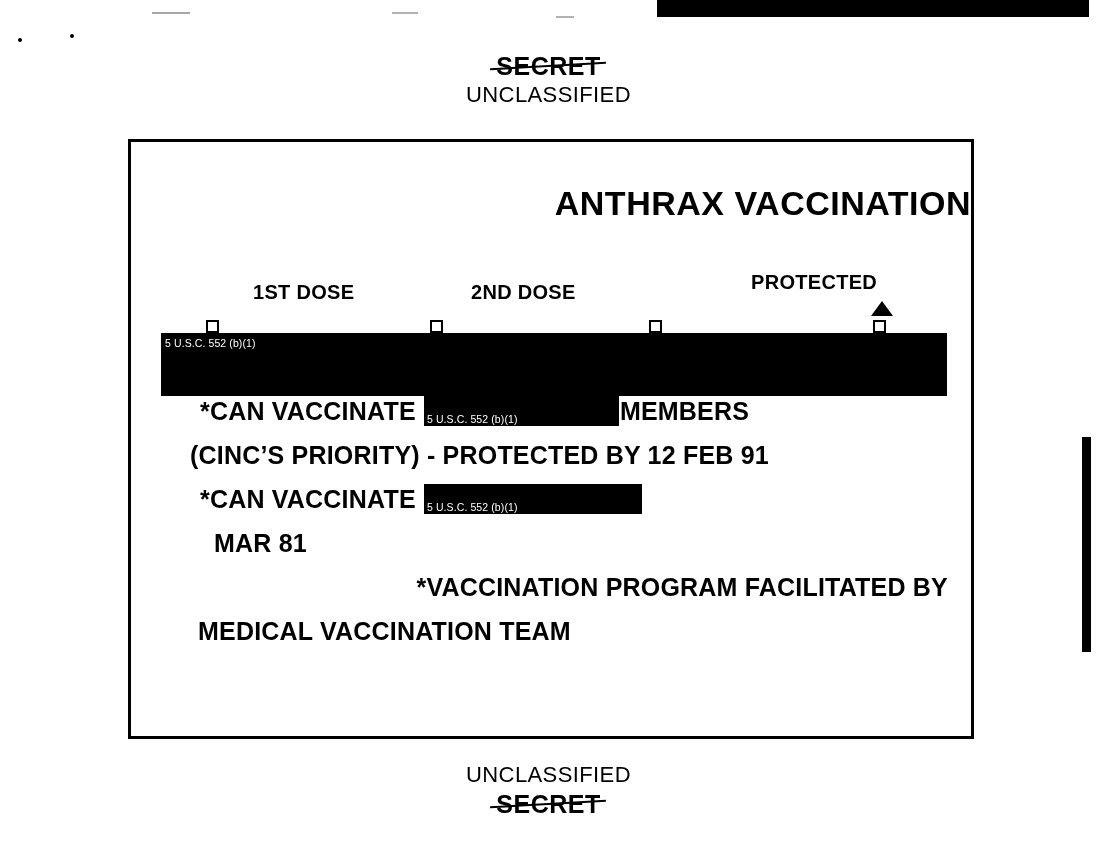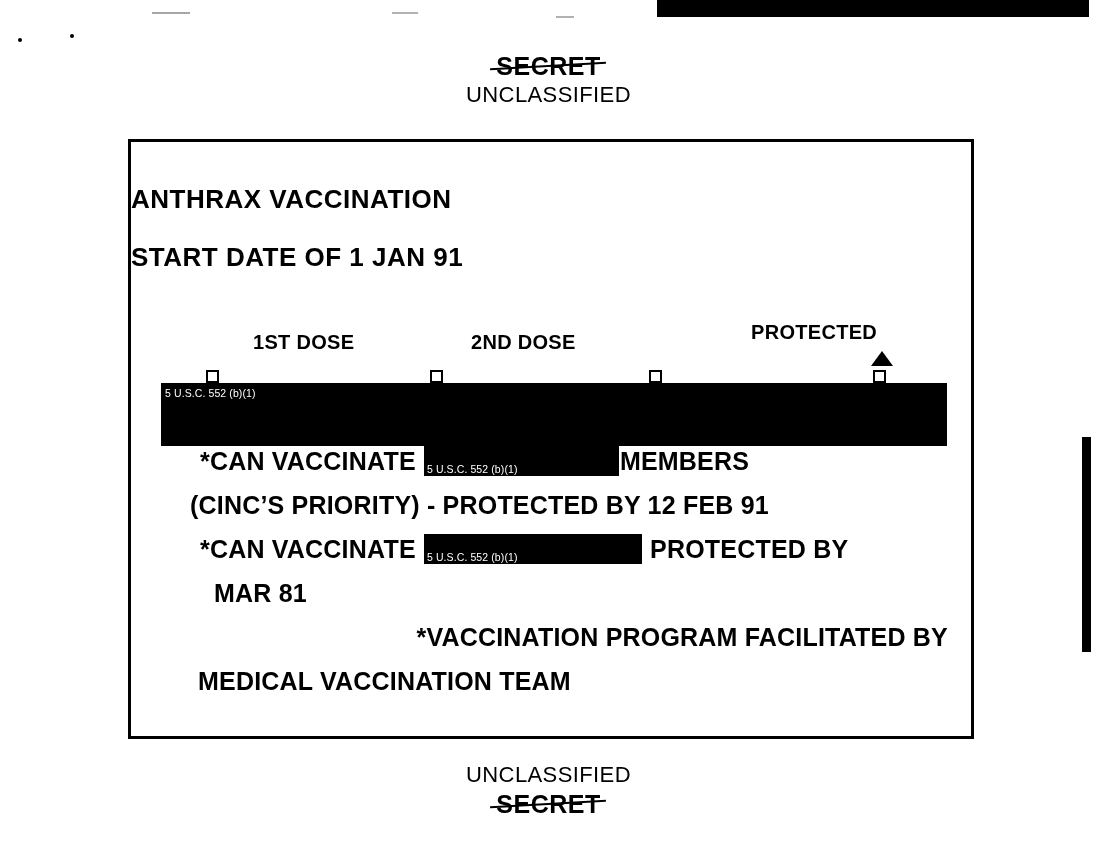--- a/index.html
+++ b/index.html
@@ -87,22 +87,22 @@
     left: 128px;
     top: 139px;
     width: 846px;
     height: 600px;
     border: 3px solid #000000;
     background: #ffffff;
     box-sizing: border-box;
   }
 
   .slide-title {
-    text-align: left;
-    font-size: 26px;
+    text-align: right;
+    font-size: 34px;
     font-weight: bold;
     letter-spacing: 0.5px;
   }
   .title-1 { margin-top: 42px; }
   .title-2 { margin-top: 27px; }
 
   
   .timeline-wrap {
     position: relative;
     margin-top: 30px;
@@ -217,21 +217,20 @@
 <div class="scan-speck speck-g"></div>
 
 <div class="cls-block cls-top">
   <span class="secret-word">SECRET</span>
   <span class="unclassified-word">UNCLASSIFIED</span>
 </div>
 
 <div class="slide">
 
   <div class="slide-title title-1">ANTHRAX VACCINATION</div>
-  <div class="slide-title title-2">START DATE OF 1 JAN 91</div>
 
   <div class="timeline-wrap">
     <div class="tl-label tl-dose1">1ST DOSE</div>
     <div class="tl-label tl-dose2">2ND DOSE</div>
     <div class="tl-label tl-protected">PROTECTED</div>
 
     <div class="tl-arrow"></div>
 
     <div class="tl-tick tick-1"></div>
     <div class="tl-tick tick-2"></div>
@@ -250,21 +249,20 @@
         <span class="exempt-tag">5 U.S.C. 552 (b)(1)</span>
       </span><span>MEMBERS</span>
     </div>
     <div class="bullet-line bl-2">(CINC’S PRIORITY) - PROTECTED BY 12 FEB 91</div>
 
     <div class="bullet-line bl-3">
       <span>*CAN VACCINATE</span>
       <span class="redaction red-w2">
         <span class="exempt-tag">5 U.S.C. 552 (b)(1)</span>
       </span>
-      <span>PROTECTED BY</span>
     </div>
     <div class="bullet-line bl-4">MAR 81</div>
 
     <div class="bullet-line bl-5">*VACCINATION PROGRAM FACILITATED BY</div>
     <div class="bullet-line bl-6">MEDICAL VACCINATION TEAM</div>
   </div>
 </div>
 
 <div class="cls-block cls-bottom">
   <span class="unclassified-word">UNCLASSIFIED</span>

